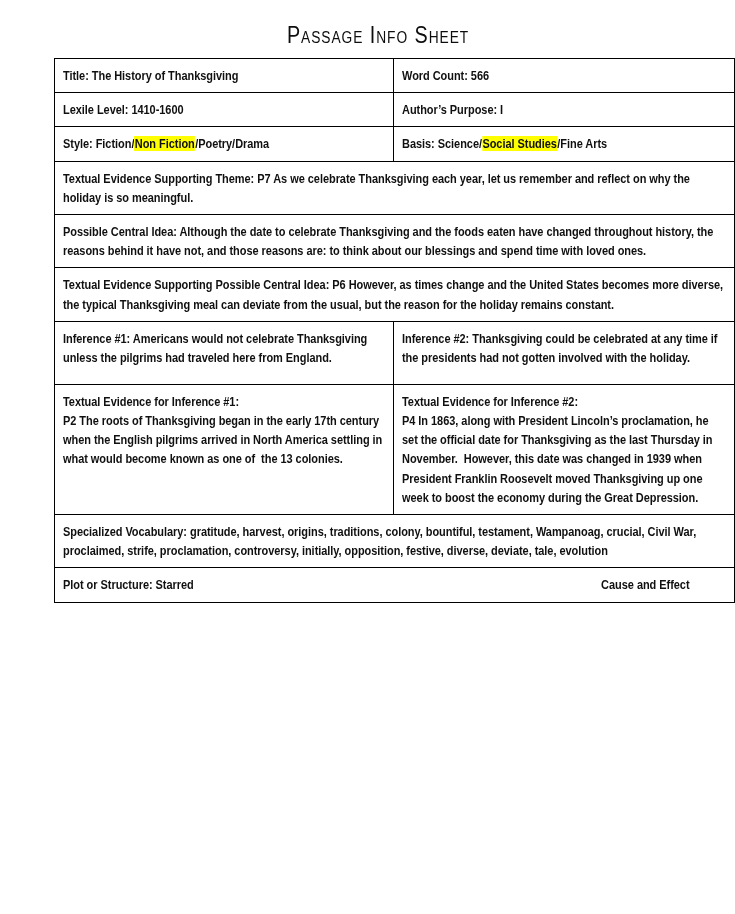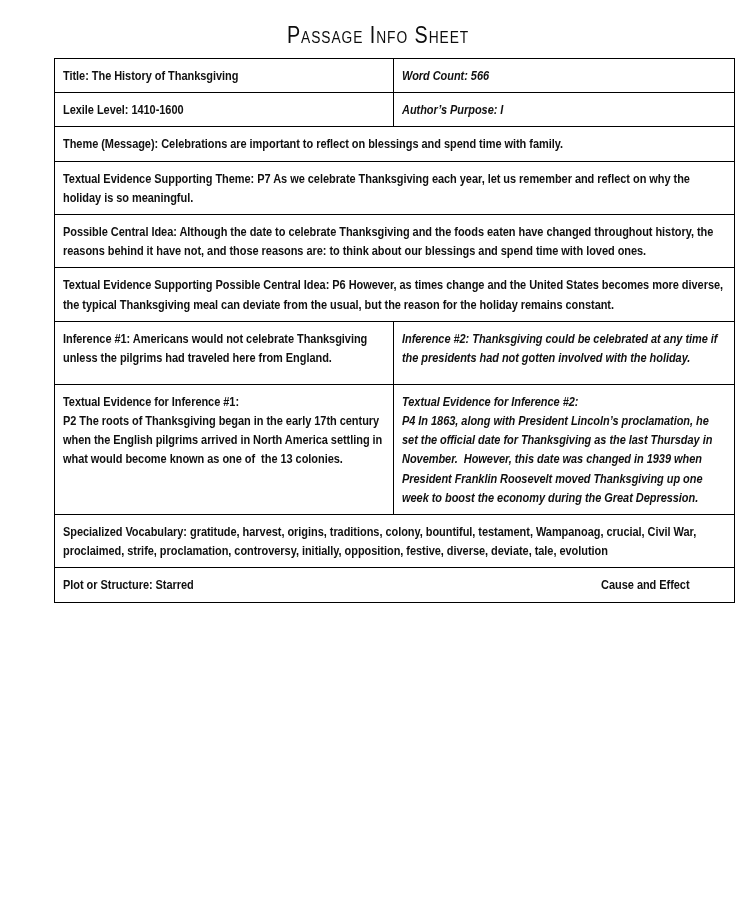--- a/index.html
+++ b/index.html
@@ -71,21 +71,21 @@
     color: #101010;
   }
   .cell-text {
     display: block;
     font-family: "Liberation Sans", sans-serif;
     transform: scaleX(0.845);
     transform-origin: 0 0;
     width: 118.3%;
   }
   td.col-left  { width: 323px; }
-  td.col-right { width: 325px; font-style: italic; }
+  td.col-right { width: 325px; }
 
   .r-title    { height: 24px; }
   .r-lexile   { height: 24px; margin-left: 37px; }
   .r-style    { height: 24px; }
   .r-short    { height: 24px; }
   .r-message  { height: 24px; }
   .r-te-theme { height: 44px; }
   .r-pci      { height: 44px; }
   .r-te-pci   { height: 44px; margin-top: 16px; }
   .r-inf      { height: 63px; }
@@ -133,27 +133,30 @@
 
       <tr class="r-lexile">
         <td class="col-left">
           <span class="cell-text">Lexile Level: 1410-1600</span>
         </td>
         <td class="col-right">
           <span class="cell-text">Author’s Purpose: I</span>
         </td>
       </tr>
 
-
-
-      <tr class="r-message">
-        <td colspan="2">
-          <span class="cell-text">Theme (Message):  Celebrations are important to reflect on blessings and spend time with family.</span>
-        </td>
-      </tr>
+      <tr class="r-style">
+        <td class="col-left">
+          <span class="cell-text"><span>Style: Fiction/</span><span class="hl">Non Fiction</span><span>/Poetry/Drama</span></span>
+        </td>
+        <td class="col-right">
+          <span class="cell-text"><span>Basis:  Science/</span><span class="hl">Social Studies</span><span>/Fine Arts</span></span>
+        </td>
+      </tr>
+
+
 
       <tr class="r-te-theme">
         <td colspan="2">
           <span class="cell-text">Textual Evidence Supporting Theme: P7 As we celebrate Thanksgiving each year, let us remember and reflect on why the holiday is so meaningful.</span>
         </td>
       </tr>
 
       <tr class="r-pci">
         <td colspan="2">
           <span class="cell-text">Possible Central Idea:  Although the date to celebrate Thanksgiving and the foods eaten have changed throughout history, the reasons behind it have not, and those reasons are: to think about our blessings and spend time with loved ones.</span>

